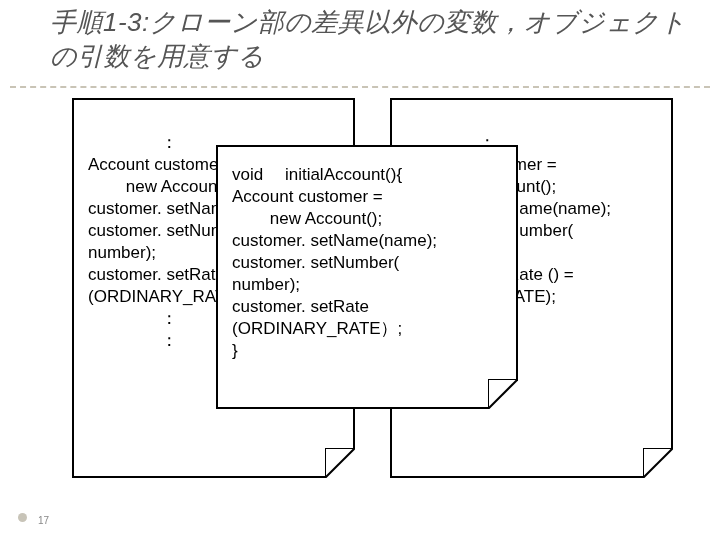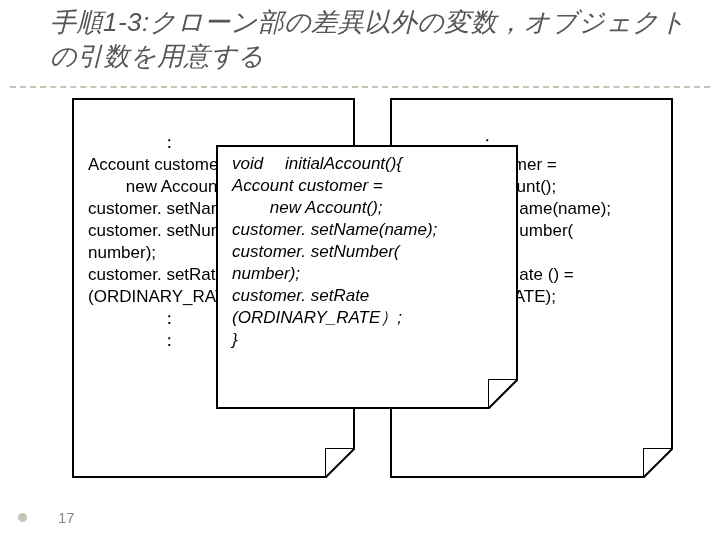--- a/index.html
+++ b/index.html
@@ -65,31 +65,29 @@
       top: 98px;
       width: 283px;
       height: 380px;
     }
     #note-front {
       left: 216px;
       top: 145px;
       width: 302px;
       height: 264px;
       z-index: 5;
-      padding-top: 6px;
-      font-style: italic;
+      padding-top: 17px;
     }
 
     .page-num {
       position: absolute;
       left: 38px;
       bottom: 14px;
-      font-size: 15px;
+      font-size: 10px;
       color: #888;
-      margin-left: 20px;
     }
     .bullet {
       position: absolute;
       left: 18px;
       bottom: 18px;
       width: 9px; height: 9px;
       border-radius: 50%;
       background: #c8c4b8;
     }
   </style>

